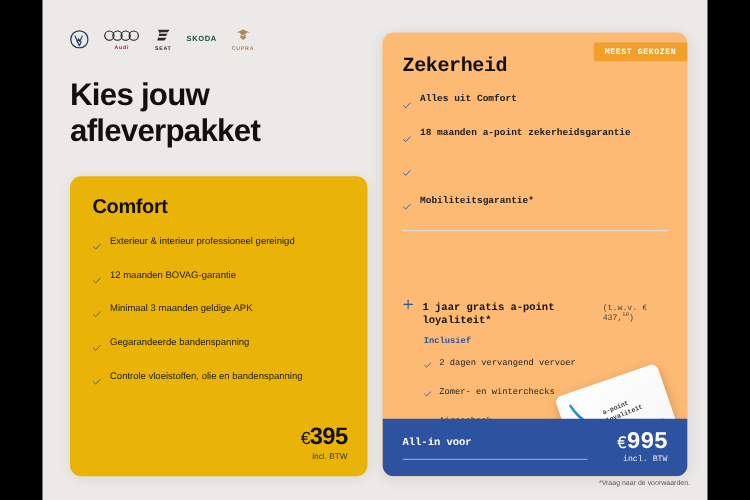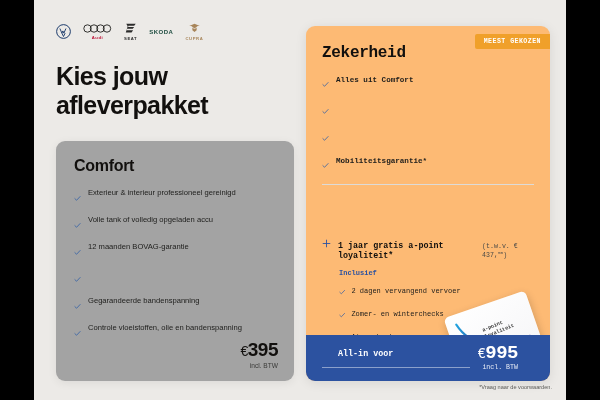--- a/index.html
+++ b/index.html
@@ -25,21 +25,21 @@
   .cap-cupra{color:#a8855a;}
 
   .headline{
     position:absolute;left:22px;top:62px;width:240px;
     font-size:25px;line-height:1.16;font-weight:700;color:#12100e;
     letter-spacing:-0.6px;
   }
 
   .card-comfort{
     position:absolute;left:22px;top:141px;width:238px;height:240px;
-    background:#a3a3a3;border-radius:9px;
+    background:#eab308;border-radius:9px;
     box-shadow:0 2px 10px rgba(0,0,0,.07);
     padding:16px 18px 0 18px;box-sizing:border-box;
   }
   .card-comfort h2{
     margin:0 0 12px 0;font-size:16px;font-weight:700;color:#12100e;letter-spacing:-0.3px;
   }
 
   .feat{display:flex;gap:7px;margin-bottom:8px;align-items:flex-start;}
   .feat .tick{flex:0 0 auto;margin-top:1px;}
   .feat .txt{font-size:7.6px;line-height:1.45;color:#1d1d1b;}
@@ -94,21 +94,21 @@
   .loyalcard .swoosh{position:absolute;inset:0;}
   .loyalcard .lbl{
     position:absolute;left:33px;top:20px;width:48px;
     font-size:5.2px;font-weight:700;color:#3b3b3b;line-height:1.25;
     transform:rotate(-3deg);
   }
 
   .blue-bar{
     position:absolute;left:0;bottom:0;width:100%;height:46px;
     background:#2c52a0;box-sizing:border-box;
-    padding:0 32px;display:flex;align-items:center;justify-content:space-between;
+    padding:0 16px;display:flex;align-items:center;justify-content:space-between;
   }
   .blue-bar .allin{font-size:8.4px;color:#fff;font-weight:600;position:relative;top:-4px;}
   .bar-rule{position:absolute;left:16px;right:80px;bottom:13px;height:1px;background:rgba(255,255,255,.45);}
   .blue-price{text-align:right;position:relative;top:-2px;}
   .blue-price .amt{font-size:19px;font-weight:700;color:#fff;letter-spacing:-0.5px;}
   .blue-price .amt .eur{font-size:14px;font-weight:400;}
   .blue-price .btw{font-size:6.6px;color:#e8ecf6;margin-top:0px;}
 
   .footnote{
     position:absolute;left:272px;top:384px;width:250px;
@@ -168,36 +168,29 @@
             </svg>
         </span>
         <span class="txt">Exterieur &amp; interieur professioneel gereinigd</span>
       </div>
       <div class="feat">
         <span class="tick">
           <svg width="7" height="7" viewBox="0 0 12 12">
               <path d="M1.5 6.2 L4.4 9 L10.5 2.6" fill="none" stroke="#2b5ca8" stroke-width="1.3" stroke-linecap="round" stroke-linejoin="round"></path>
             </svg>
         </span>
-        <span class="txt">Volle tank of volledig opgeladen accu</span>
-      </div>
-      <div class="feat">
-        <span class="tick">
-          <svg width="7" height="7" viewBox="0 0 12 12">
-              <path d="M1.5 6.2 L4.4 9 L10.5 2.6" fill="none" stroke="#2b5ca8" stroke-width="1.3" stroke-linecap="round" stroke-linejoin="round"></path>
-            </svg>
-        </span>
         <span class="txt">12 maanden BOVAG-garantie</span>
       </div>
       <div class="feat">
         <span class="tick">
           <svg width="7" height="7" viewBox="0 0 12 12">
               <path d="M1.5 6.2 L4.4 9 L10.5 2.6" fill="none" stroke="#2b5ca8" stroke-width="1.3" stroke-linecap="round" stroke-linejoin="round"></path>
             </svg>
         </span>
+        <span class="txt">Minimaal 3 maanden geldige APK</span>
       </div>
       <div class="feat">
         <span class="tick">
           <svg width="7" height="7" viewBox="0 0 12 12">
               <path d="M1.5 6.2 L4.4 9 L10.5 2.6" fill="none" stroke="#2b5ca8" stroke-width="1.3" stroke-linecap="round" stroke-linejoin="round"></path>
             </svg>
         </span>
         <span class="txt">Gegarandeerde bandenspanning</span>
       </div>
       <div class="feat">
@@ -228,20 +221,21 @@
               </svg>
           </span>
           <span class="txt">Alles uit Comfort</span>
         </div>
         <div class="feat-z">
           <span class="tick">
             <svg width="7" height="7" viewBox="0 0 12 12">
                 <path d="M1.5 6.2 L4.4 9 L10.5 2.6" fill="none" stroke="#2b5ca8" stroke-width="1.3" stroke-linecap="round" stroke-linejoin="round"></path>
               </svg>
           </span>
+          <span class="txt">18 maanden a-point zekerheidsgarantie</span>
         </div>
         <div class="feat-z">
           <span class="tick">
             <svg width="7" height="7" viewBox="0 0 12 12">
                 <path d="M1.5 6.2 L4.4 9 L10.5 2.6" fill="none" stroke="#2b5ca8" stroke-width="1.3" stroke-linecap="round" stroke-linejoin="round"></path>
               </svg>
           </span>
         </div>
         <div class="feat-z">
           <span class="tick">

